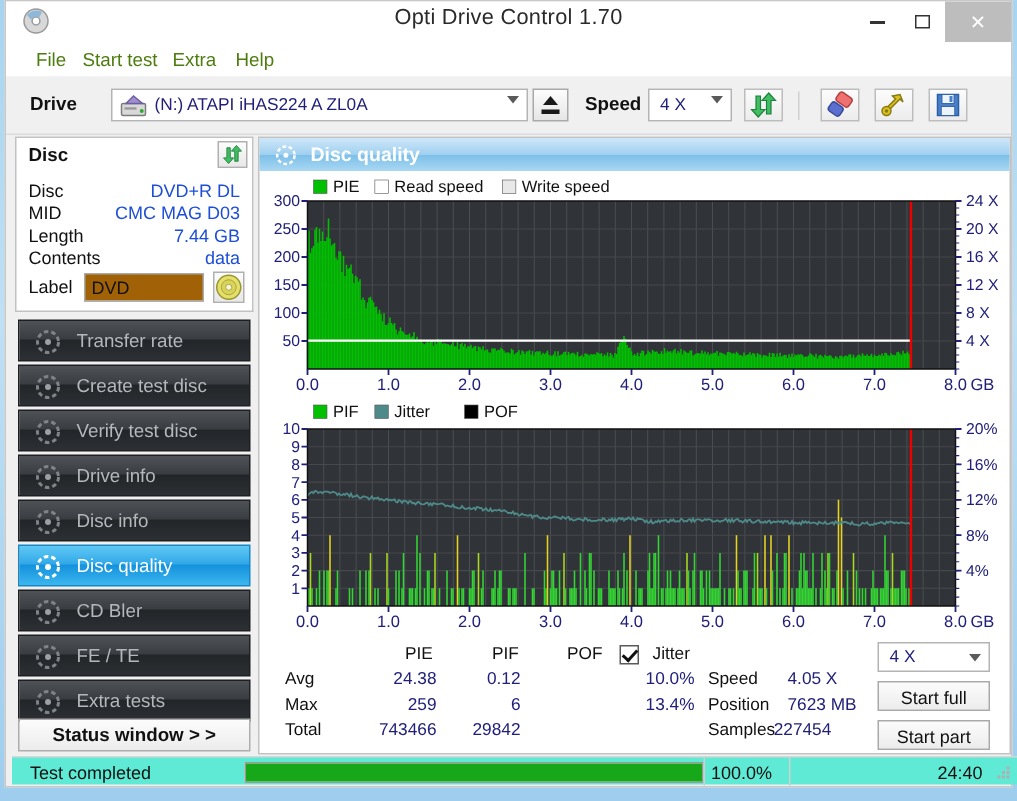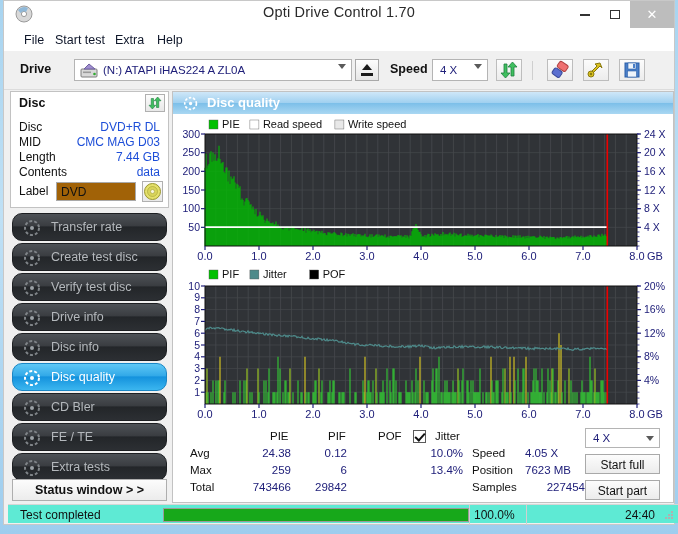--- a/index.html
+++ b/index.html
@@ -40,21 +40,21 @@
   .wbtn.max{right:44px;}
   .wbtn.close{right:0;width:44px;background:#bdbdbd;color:#fff;font-size:13px;}
   .glyph-min{display:block;width:10px;height:2px;background:#333;}
   .glyph-max{display:block;width:10px;height:9px;border:1.6px solid #333;box-sizing:border-box;}
   
   .menubar{
     position:absolute;left:0;top:27px;width:670px;height:23px;
     background:#ffffff;
   }
   .menuitem{
-    position:absolute;top:4px;font-size:12.5px;color:#0f172a;padding:1px 5px;
+    position:absolute;top:4px;font-size:12.5px;color:#4d7c0f;padding:1px 5px;
   }
   
   .toolbar{
     position:absolute;left:0;top:50px;width:670px;height:38px;
     background:#f0f0f0;border-bottom:1px solid #dcdcdc;
   }
   .tb-label{position:absolute;font-size:12.5px;font-weight:bold;color:#111;top:11px;}
   .combo{
     position:absolute;background:#fff;border:1px solid #b4b4b4;box-sizing:border-box;
     height:22px;top:8px;font-size:11.5px;color:#20207a;
@@ -111,21 +111,21 @@
   }
   .cd-btn{
     position:absolute;left:131px;top:67px;width:21px;height:21px;
     background:linear-gradient(180deg,#fcfcfc,#e8e8e8);border:1px solid #b0b0b0;box-sizing:border-box;
   }
   .navlist{position:absolute;left:2px;top:122px;width:155px;}
   .navbtn{
     position:relative;width:155px;height:28px;margin-bottom:2px;
     background:linear-gradient(180deg,#4e5257 0%,#3a3d41 45%,#232629 50%,#2c2f33 100%);
     border:1px solid #1d1f22;box-sizing:border-box;
-    border-radius:10px;
+    border-radius:0;
   }
   .navbtn.active{
     background:linear-gradient(180deg,#5fc8f5 0%,#32a9e8 45%,#1492dd 50%,#3bb6ef 100%);
     border:1px solid #1a86c4;
   }
   .navbtn .nlabel{
     position:absolute;left:38px;top:6px;font-size:12.5px;color:#b4b8bc;
   }
   .navbtn.active .nlabel{color:#ffffff;}
   .navbtn .nico{position:absolute;left:10px;top:5px;width:19px;height:18px;}
@@ -1313,21 +1313,21 @@
       <span class="sv" style="left:114px;top:53px;width:60px">29842</span>
 
       <span class="sv" style="left:240px;top:19px;width:50px">10.0%</span>
       <span class="sv" style="left:240px;top:36px;width:50px">13.4%</span>
 
       <span class="st" style="left:299px;top:19px">Speed</span>
       <span class="sv" style="left:352px;top:19px;width:60px;text-align:left">4.05 X</span>
       <span class="st" style="left:299px;top:36px">Position</span>
       <span class="sv" style="left:352px;top:36px;width:60px;text-align:left">7623 MB</span>
       <span class="st" style="left:299px;top:53px">Samples</span>
-      <span class="sv" style="left:352px;top:53px;width:60px;text-align:right">227454</span>
+      <span class="sv" style="left:332px;top:53px;width:60px;text-align:center">227454</span>
 
       <div class="combo" style="left:412px;top:0px;width:75px;height:20px;">
         <span class="cval" style="top:3px">4 X</span>
         <i class="caret" style="top:7px"></i>
       </div>
       <div class="sbtn" style="left:412px;top:26px;width:75px;height:20px;padding-top:3px;">Start full</div>
       <div class="sbtn" style="left:412px;top:52px;width:75px;height:20px;padding-top:3px;">Start part</div>
     </div>
   </div>
 

